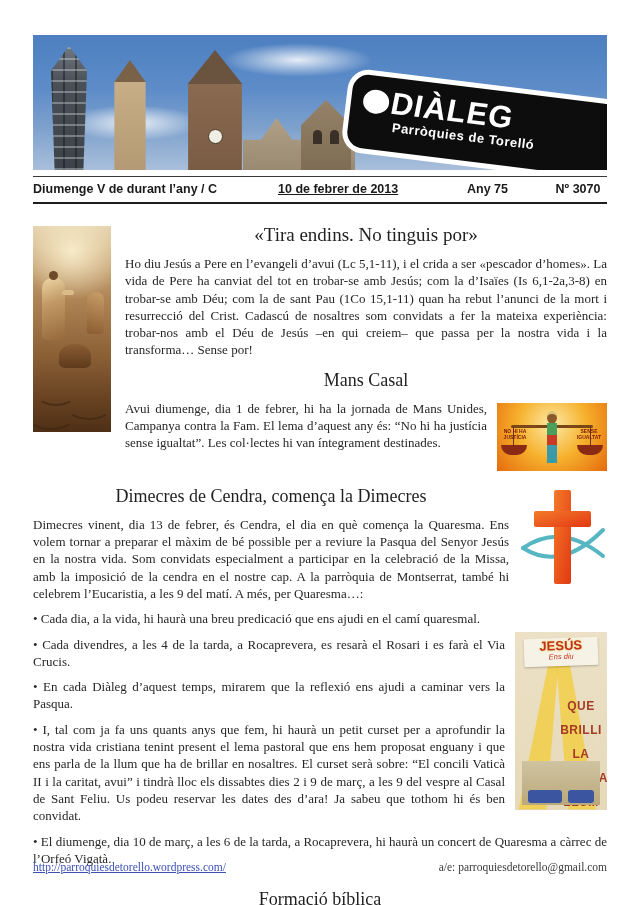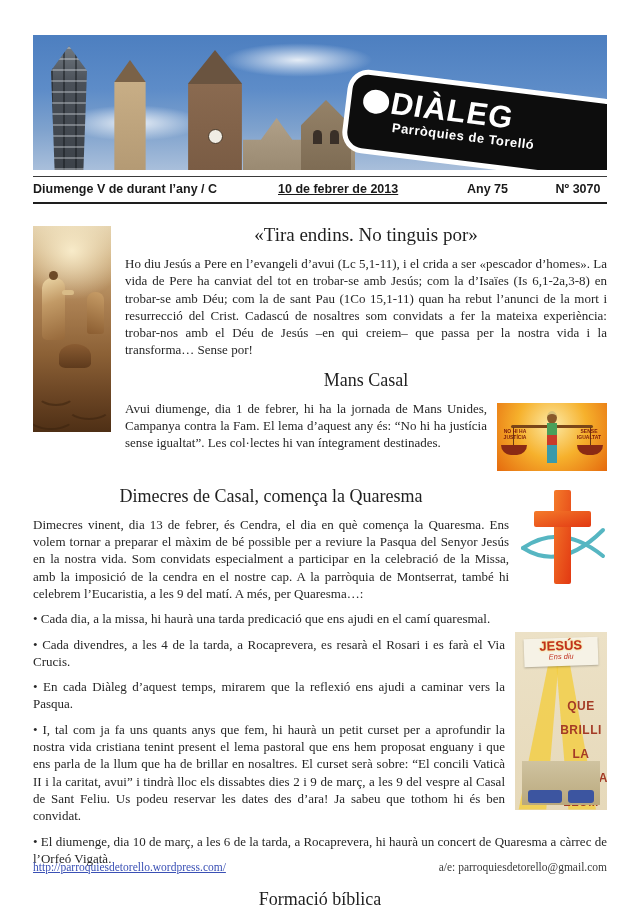--- a/index.html
+++ b/index.html
@@ -186,24 +186,24 @@
               <stop offset="0" stop-color="#f47b2a"></stop>
                 <stop offset="1" stop-color="#e23812"></stop>
             </linearGradient>
           </defs>
           <path d="M4,62 Q42,36 84,70" fill="none" stroke="#56b6c2" stroke-width="4" stroke-linecap="round"></path>
           <path d="M4,62 Q42,86 84,44" fill="none" stroke="#56b6c2" stroke-width="4" stroke-linecap="round"></path>
           <rect x="35" y="4" width="17" height="94" rx="2" fill="url(#cg)"></rect>
           <rect x="15" y="25" width="57" height="16" rx="2" fill="url(#cg)"></rect>
         </svg>
       </div>
-      <h2 class="sec">Dimecres de Casal, comença la Quaresma</h2>
+      <h2 class="sec">Dimecres de Cendra, comença la Dimecres</h2>
       <p class="body">Dimecres vinent, dia 13 de febrer, és Cendra, el dia en què comença la Quaresma. Ens volem tornar a preparar el màxim de bé possible per a reviure la Pasqua del Senyor Jesús en la nostra vida. Som convidats especialment a participar en la celebració de la Missa, amb la imposició de la cendra en el nostre cap. A la parròquia de Montserrat, també hi celebrem l’Eucaristia, a les 9 del matí. A més, per Quaresma…:</p>
 
-      <p class="bullet">Cada dia, a la missa, hi haurà una tarda predicació que ens ajudi en el camí quaresmal.</p>
+      <p class="bullet">Cada dia, a la vida, hi haurà una breu predicació que ens ajudi en el camí quaresmal.</p>
 
       <div class="lent-poster">
         <div class="ray r1"></div>
         <div class="ray r2"></div>
         <div class="lent-band">
           <div class="lent-jesus">JESÚS</div>
           <div class="lent-ensdiu">Ens diu</div>
         </div>
         <div class="lent-head">
           <div>QUE BRILLI LA</div>

